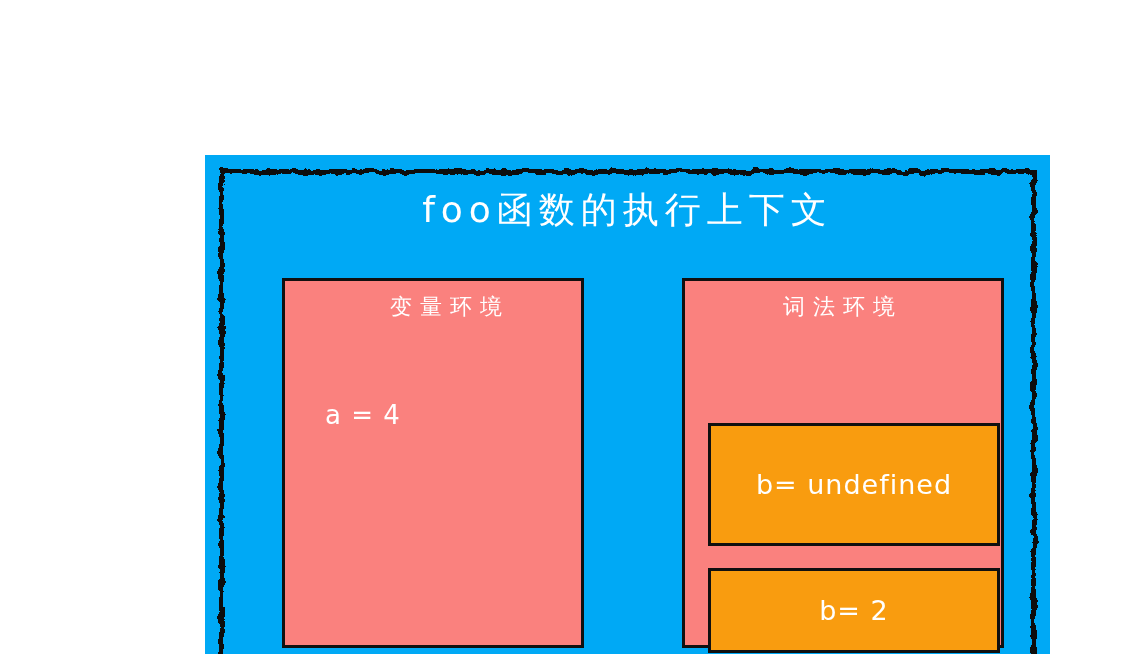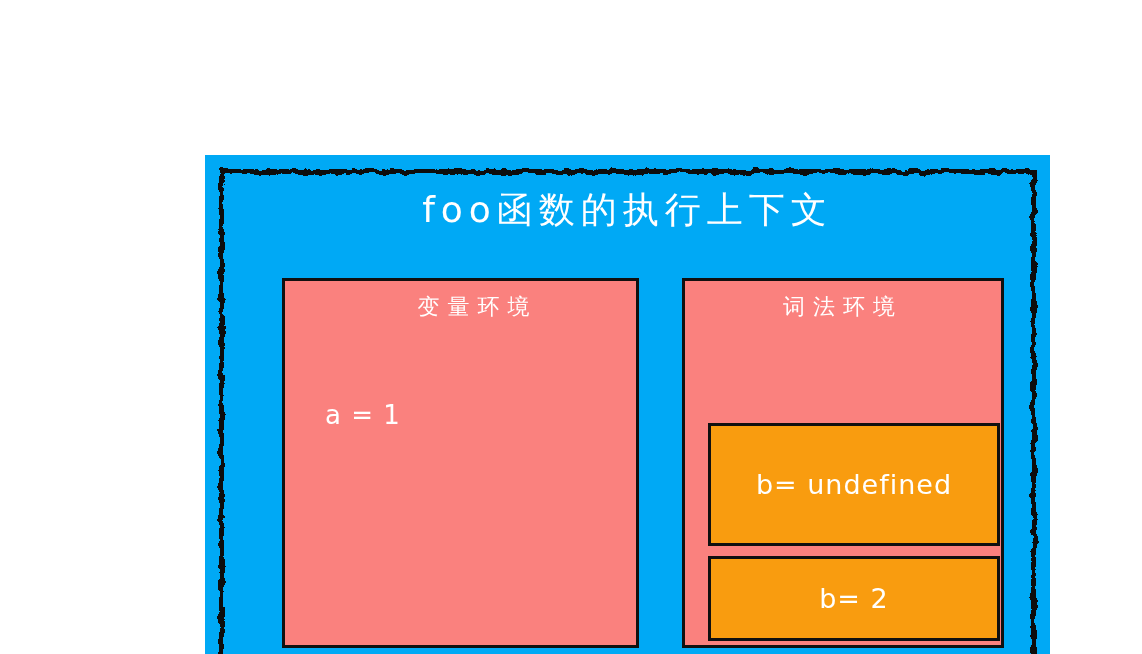--- a/index.html
+++ b/index.html
@@ -49,21 +49,21 @@
     letter-spacing: 6px;
     font-weight: 500;
   }
   .env-box {
     position: absolute;
     top: 108px;
     height: 370px;
     background: var(--env-bg);
     border: 3px solid var(--border);
   }
-  .var-env { left: 62px;  width: 357px; padding-left: 34px; }
+  .var-env { left: 62px;  width: 302px; padding-left: 34px; }
   .lex-env { left: 462px; width: 322px; }
   .env-label {
     margin-top: 11px;
     text-align: center;
     color: var(--text);
     font-size: 22px;
     letter-spacing: 8px;
     font-weight: 500;
   }
   .var-entry {
@@ -84,21 +84,21 @@
     border: 3px solid var(--border);
     display: flex;
     justify-content: center;
     align-items: center;
     color: var(--text);
     font-size: 27px;
     line-height: 42px;
     letter-spacing: 1px;
   }
   .scope-block-1 { top: 127px; height: 123px; }
-  .scope-block-2 { top: 260px; height: 85px; }
+  .scope-block-2 { top: 272px; height: 85px; }
 </style>
 </head>
 <body>
 
 <svg width="0" height="0" style="position:absolute" aria-hidden="true">
   <defs>
     <filter id="rough-filter" x="-5%" y="-5%" width="110%" height="110%">
       <feTurbulence type="fractalNoise" baseFrequency="0.09" numOctaves="4" seed="7" result="noise"></feTurbulence>
       <feDisplacementMap in="SourceGraphic" in2="noise" scale="7"></feDisplacementMap>
     </filter>
@@ -107,21 +107,21 @@
 
 <div class="canvas">
 
   <div class="outer-box">
     <div class="rough-border"></div>
 
     <div class="context-title">foo函数的执行上下文</div>
 
     <div class="env-box var-env">
       <div class="env-label">变量环境</div>
-      <div class="var-entry var-entry-a">a = 1</div>
+      <div class="var-entry var-entry-a">a = 4</div>
     </div>
 
     <div class="env-box lex-env">
       <div class="env-label">词法环境</div>
 
       <div class="scope-block scope-block-1">
         <div>b= undefined</div>
       </div>
 
       <div class="scope-block scope-block-2">

